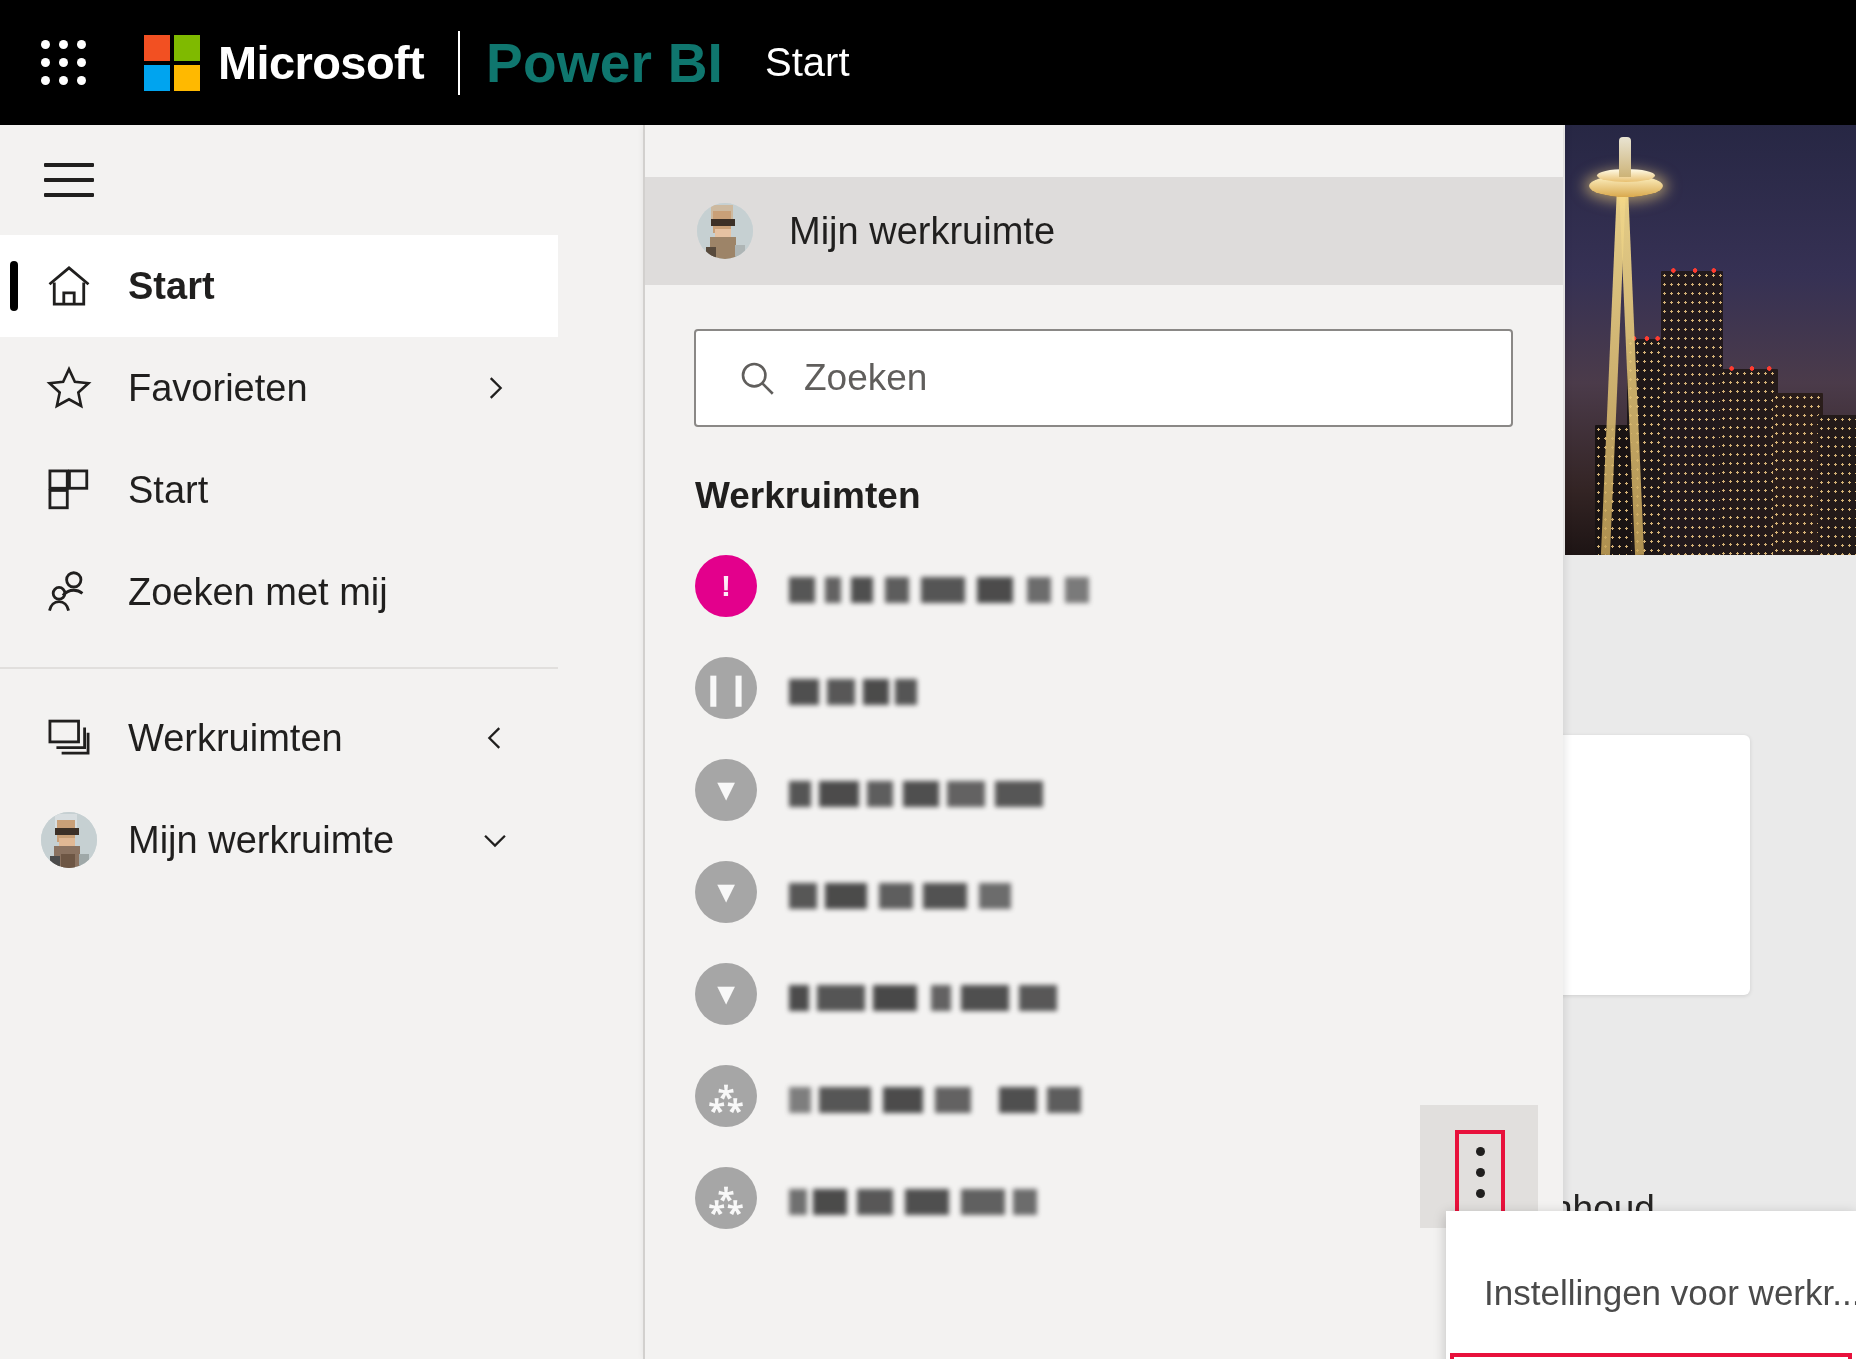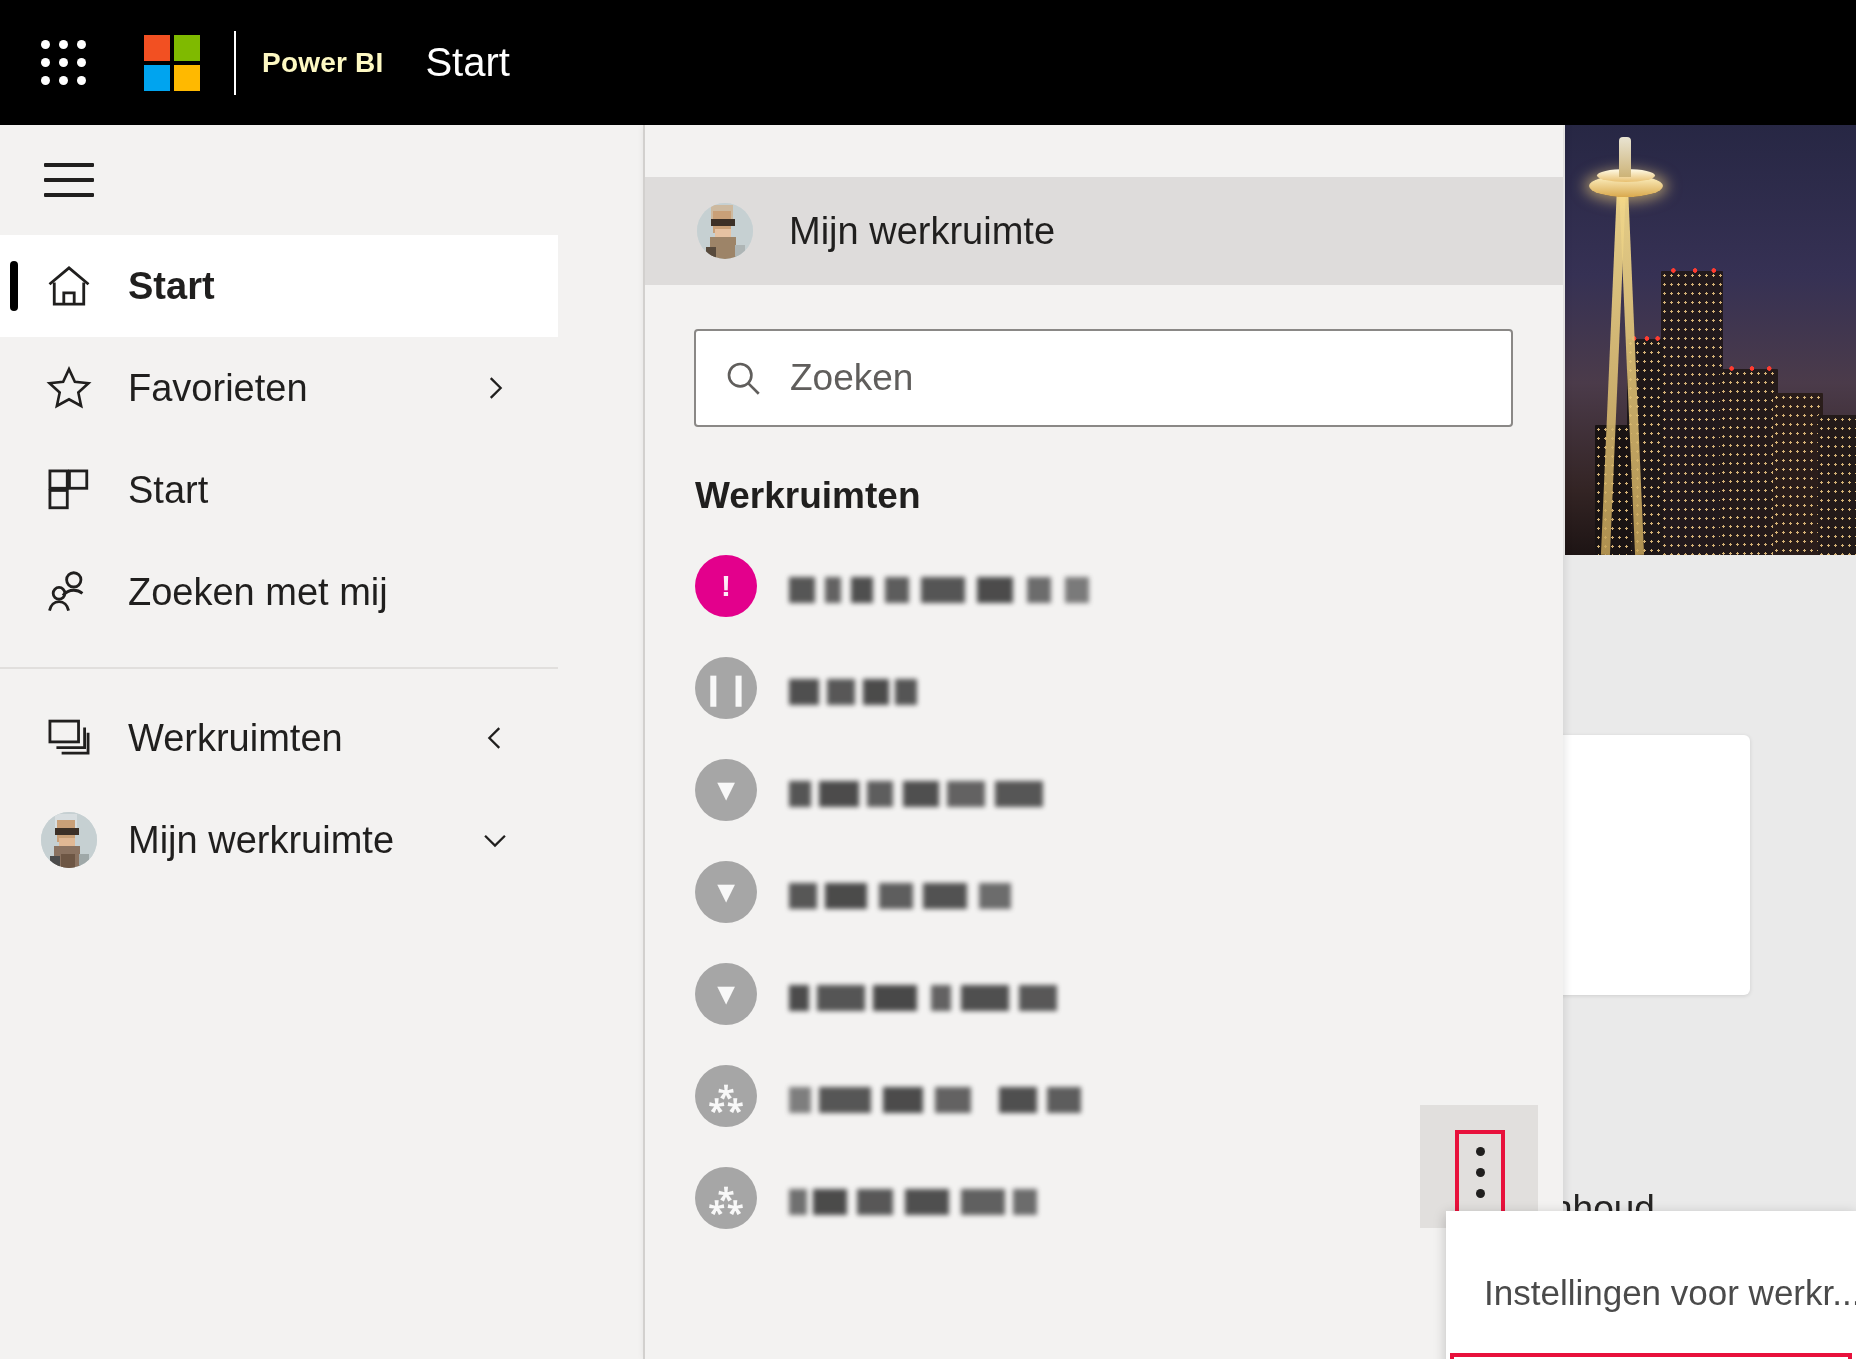--- a/index.html
+++ b/index.html
@@ -21,21 +21,21 @@
   .waffle i { display:block; width: 9px; height: 9px; border-radius: 50%; background: #fff; }
   .ms-logo { margin-left: 52px; width: 56px; height: 56px;
     display: grid; grid-template-columns: 1fr 1fr; grid-template-rows: 1fr 1fr; gap: 4px; }
   .ms-logo i { display: block; }
   .ms-logo .q1 { background: #f25022; }
   .ms-logo .q2 { background: #7fba00; }
   .ms-logo .q3 { background: #00a4ef; }
   .ms-logo .q4 { background: #ffb900; }
   .ms-word { color: #fff; font-size: 47px; font-weight: 600; margin-left: 18px; letter-spacing: -0.6px; }
   .vdiv { width: 2px; height: 64px; background: #fff; margin: 0 26px 0 34px; }
-  .pbi-word { color: #fef9c3; font-size: 28px; font-weight: 700; letter-spacing: 0.2px; text-align: right; }
+  .pbi-word { color: #0f766e; font-size: 55px; font-weight: 700; letter-spacing: 0.2px; text-align: right; }
   .start-word { color: #fff; font-size: 40px; font-weight: 400; margin-left: 42px; }
 
   
   .body-area { position: absolute; left: 0; top: 125px; width: 1856px; height: 1234px; background:#f3f2f1; }
 
   
   .banner {
     position: absolute; left: 1565px; top: 0px; width: 291px; height: 430px;
     overflow: hidden; background: linear-gradient(to bottom, #2b2b4a 0%, #3a3352 40%, #4a3a3e 70%, #2a2020 100%);
   }
@@ -112,21 +112,21 @@
     box-shadow: 2px 0 8px rgba(0,0,0,.10);
   }
   .fly-header {
     height: 108px; background: #dedcdb; display: flex; align-items: center; padding-left: 52px;
     margin-top: 52px; cursor: pointer;
   }
   .fly-header-label { margin-left: 36px; font-size: 38px; color: #201f1e; }
   .search-wrap { padding: 44px 50px 0 49px; }
   .search-box {
     height: 98px; background: #fff; border: 2px solid #8a8886; border-radius: 4px;
-    display: flex; align-items: center; padding-left: 26px; cursor: text;
+    display: flex; align-items: center; padding-left: 40px; cursor: text;
   }
   .search-ph { margin-left: 26px; font-size: 37px; color: #605e5c; }
   .ws-heading { margin: 48px 0 0 50px; font-size: 37px; font-weight: 700; color: #201f1e; }
   .ws-list { margin-top: 18px; }
   .ws-item { height: 102px; display: flex; align-items: center; padding-left: 50px; cursor: pointer; }
   .ws-ico { width: 62px; height: 62px; border-radius: 50%; flex: none; position: relative; overflow: hidden; }
   .ws-ico.pink { background: #e3008c; }
   .ws-ico.grey { background: #a6a6a6; }
   .ws-ico .glyph { position: absolute; inset: 0; display: flex; align-items: center; justify-content: center;
     color: #fff; font-size: 30px; font-weight: 700; opacity: .92; }
@@ -172,20 +172,21 @@
         <i></i>
         <i></i>
         <i></i>
     </div>
     <div class="ms-logo">
       <i class="q1"></i>
         <i class="q2"></i>
         <i class="q3"></i>
         <i class="q4"></i>
     </div>
+    <span class="ms-word">Microsoft</span>
     <span class="vdiv"></span>
     <span class="pbi-word">Power BI</span>
     <span class="start-word">Start</span>
   </div>
 
   <div class="body-area">
 
     <div class="banner">
       <div class="sky"></div>
 

